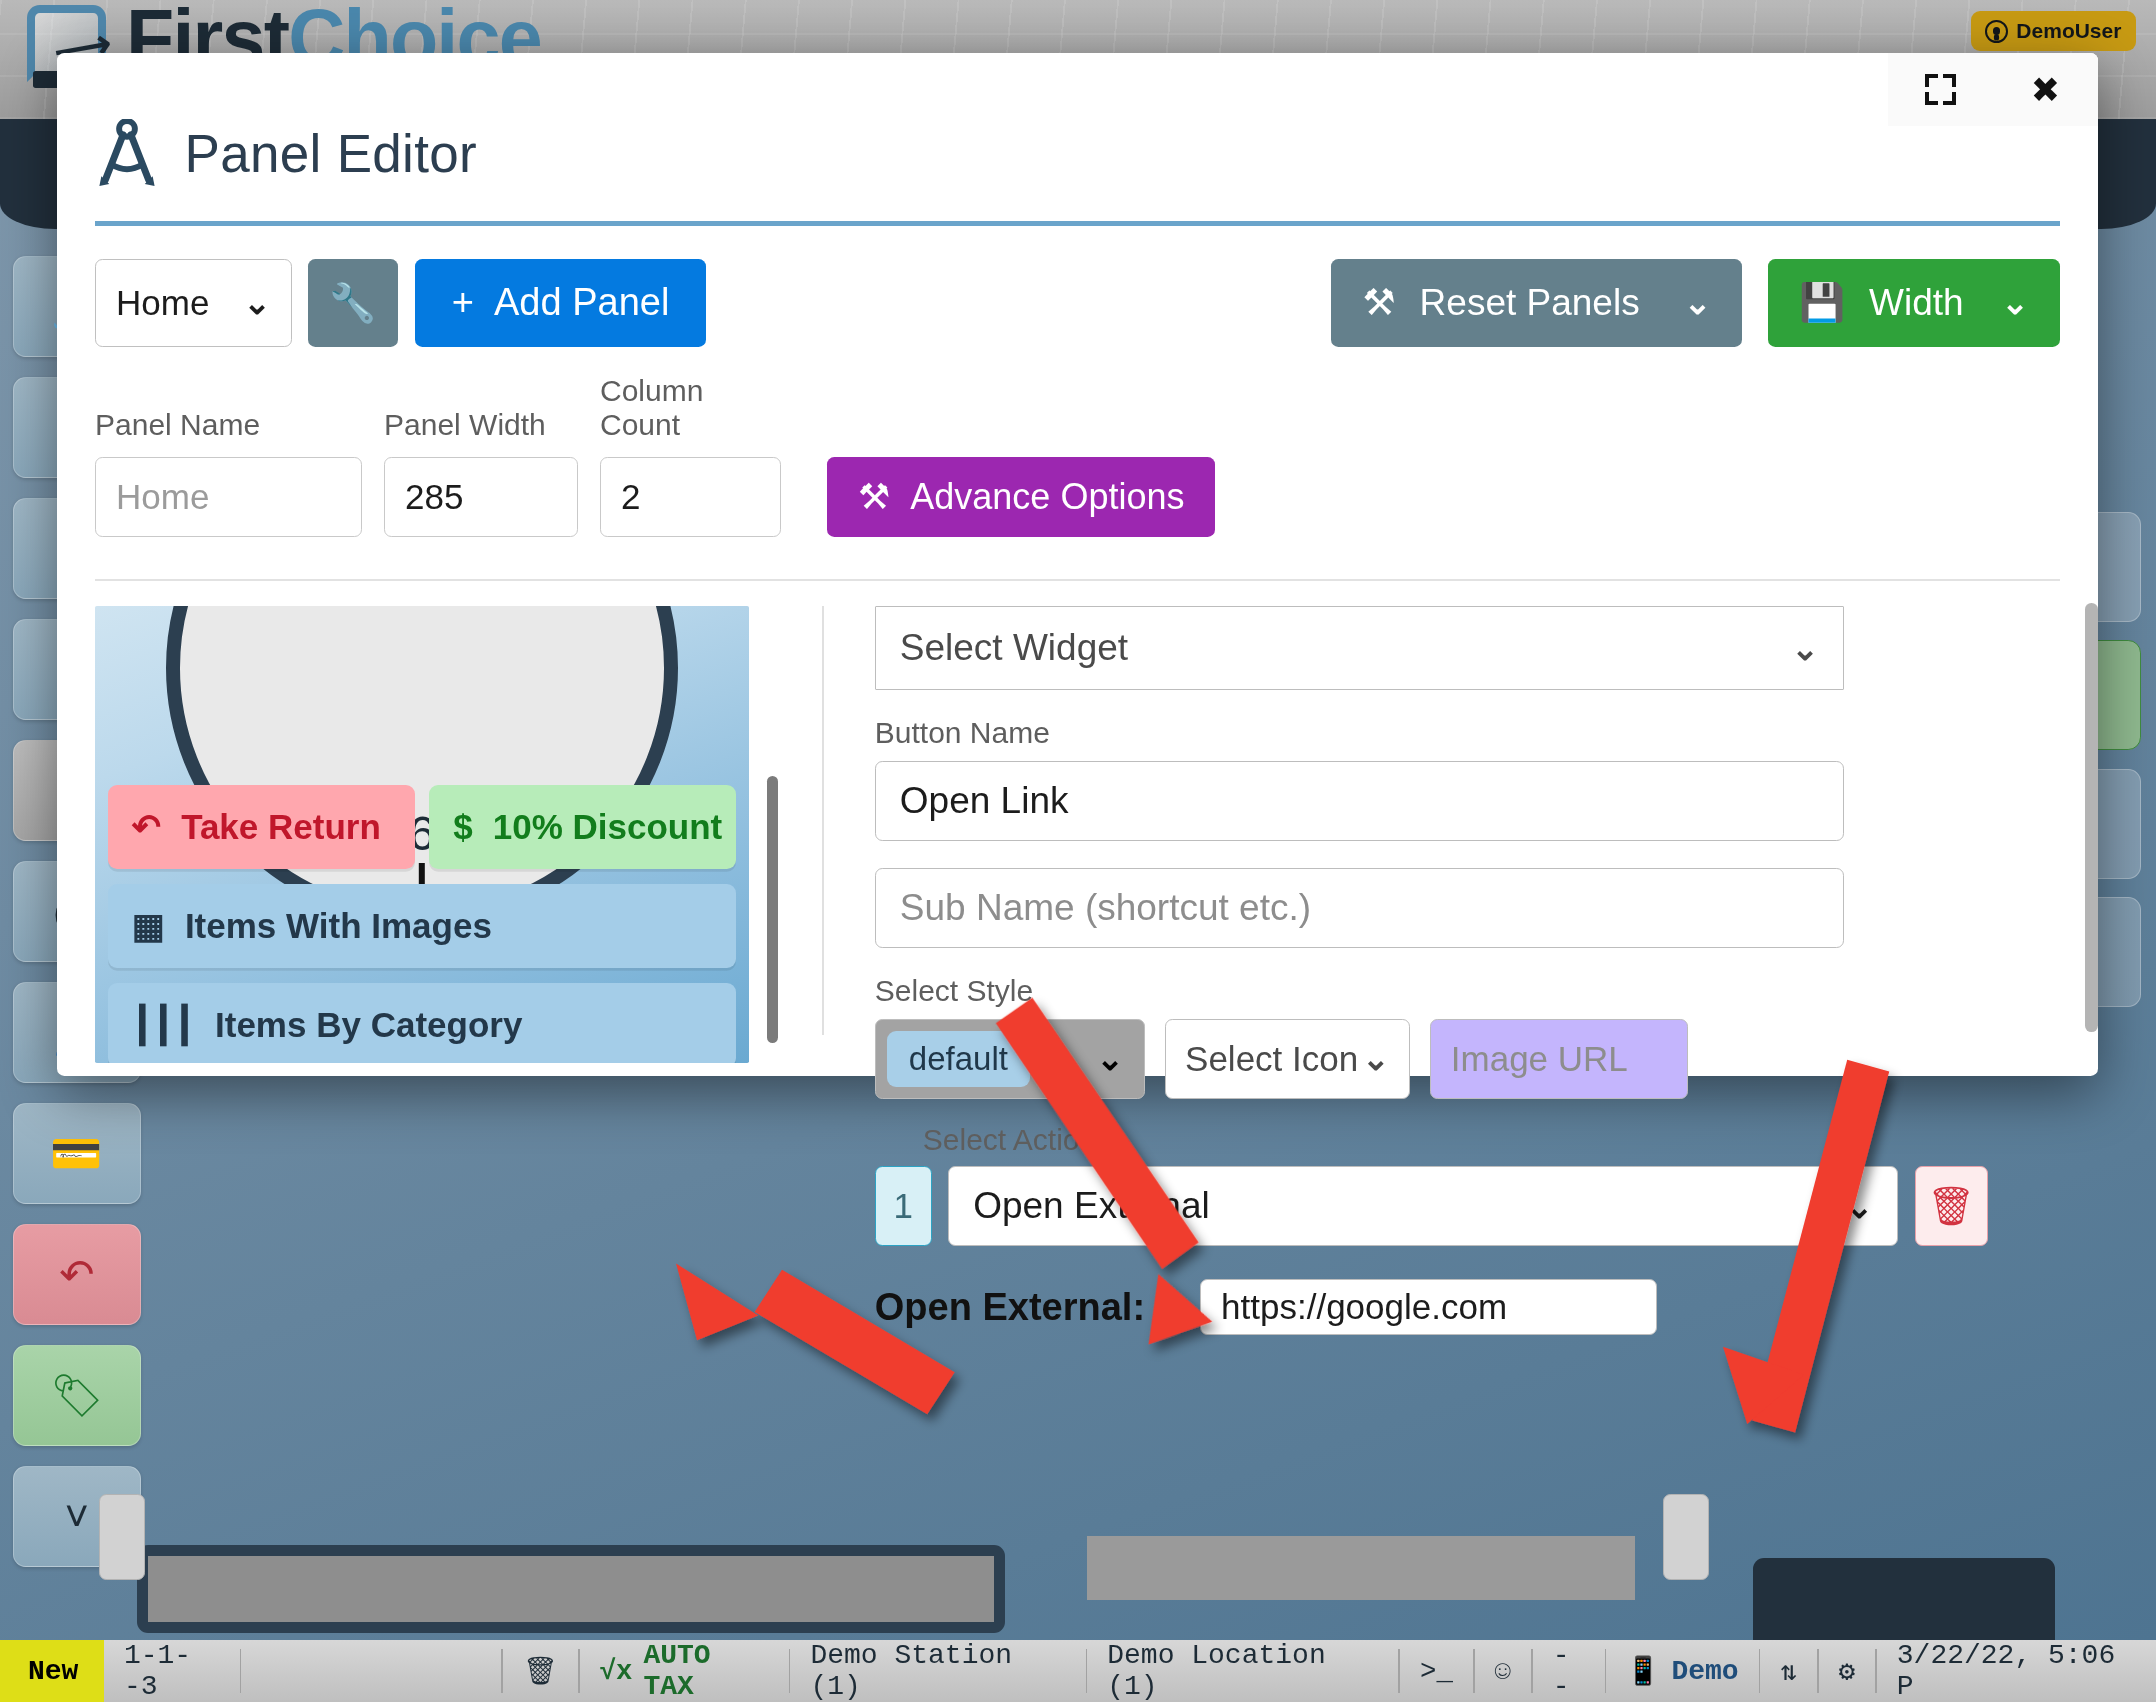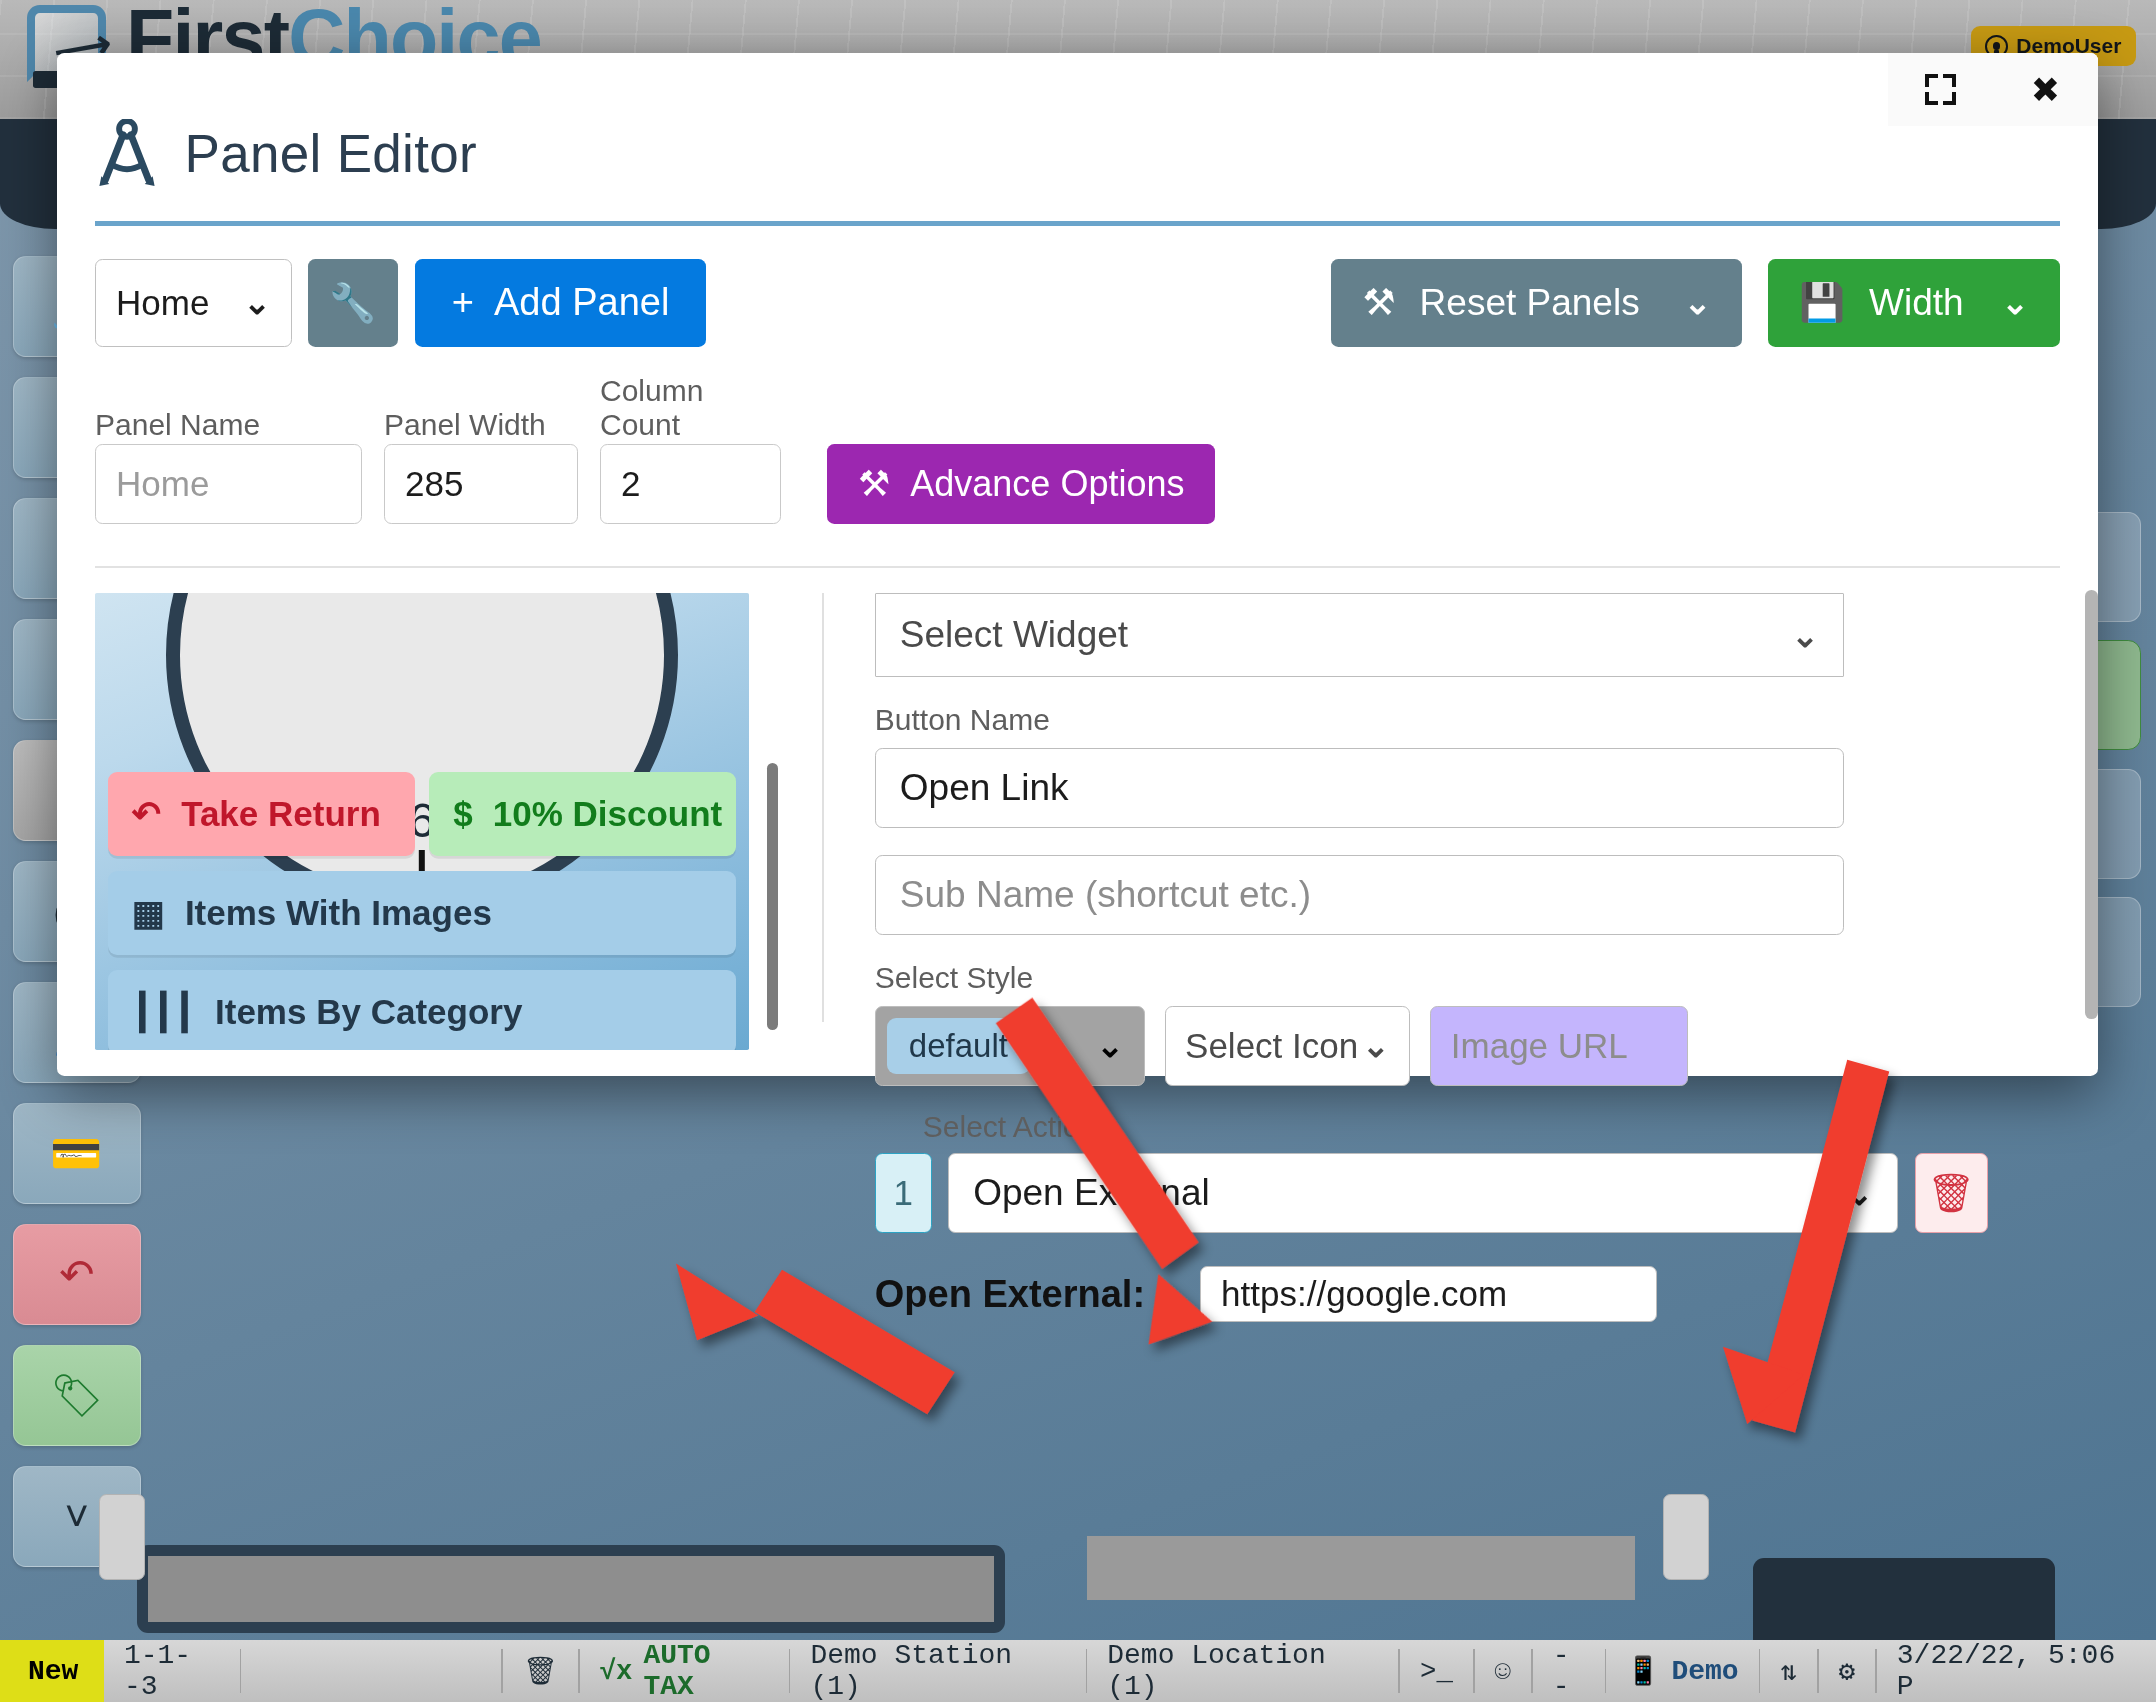--- a/index.html
+++ b/index.html
@@ -37,21 +37,21 @@
     font-weight:700; line-height:1;
   }
   .brand-mark .under{
     position:absolute; left:16.4px; bottom:3.7px; width:48px; height:16.4px; background:#1d2b36; border-radius:2.7px;
   }
   .brand-text { font-size:79px; font-weight:700; letter-spacing:-1.8px; line-height:1; padding-bottom:12.8px;}
   .brand-text .first { color:#1d2b36; }
   .brand-text .choice { color:#4a87ac; }
 
   .user-chip{
-    position:absolute; right:20px; top:26px; height:40px;
+    position:absolute; right:20px; top:11px; height:40px;
     background:#c79a13; border-radius:9.1px; display:flex; align-items:center; gap:8.2px;
     padding:0 14.6px; font-size:21px; font-weight:700; color:#12161a;
   }
   .user-chip .uicon{
     width:23px;height:23px;border:2.4px solid #12161a;border-radius:50%;
     display:flex;align-items:center;justify-content:center;
   }
   .user-chip .uicon::before{content:"";width:7.3px;height:7.3px;border-radius:50%;background:#12161a;
     box-shadow:0 6.4px 0 -0.9px #12161a;}
 
@@ -172,21 +172,21 @@
   }
   .reset-btn .lbl{display:flex;align-items:center;gap:24px;}
   .save-btn{
     height:88px;border-radius:7.3px;background:#2fa23a;color:#fff;display:flex;align-items:center;
     gap:24px;padding:0 31px;font-size:37px;cursor:pointer; min-width:292px; justify-content:space-between;
   }
   .save-btn .lbl{display:flex;align-items:center;gap:24px;}
   .caret{ font-size:33px; font-weight:700; }
 
   .fields-row{ display:flex; align-items:flex-end; padding:27.4px 38px 0 38px; gap:22px;}
-  .field{ display:flex;flex-direction:column; gap:2px; }
+  .field{ display:flex;flex-direction:column; gap:15px; }
   .field-label{ font-size:30px; color:#5e5e5e; }
   .field input{
     height:80px; border:1.4px solid #c9c9c9; border-radius:7.3px; padding:0 20px;
     font-size:35px; font-family:"Liberation Sans",sans-serif; color:#1c1c1c; background:#fff;
   }
   .field input::placeholder{ color:#9b9b9b; }
   .f-name{ width:267px; }
   .f-name input{ width:267px; }
   .f-width{ width:194px; }
   .f-width input{ width:194px; }

